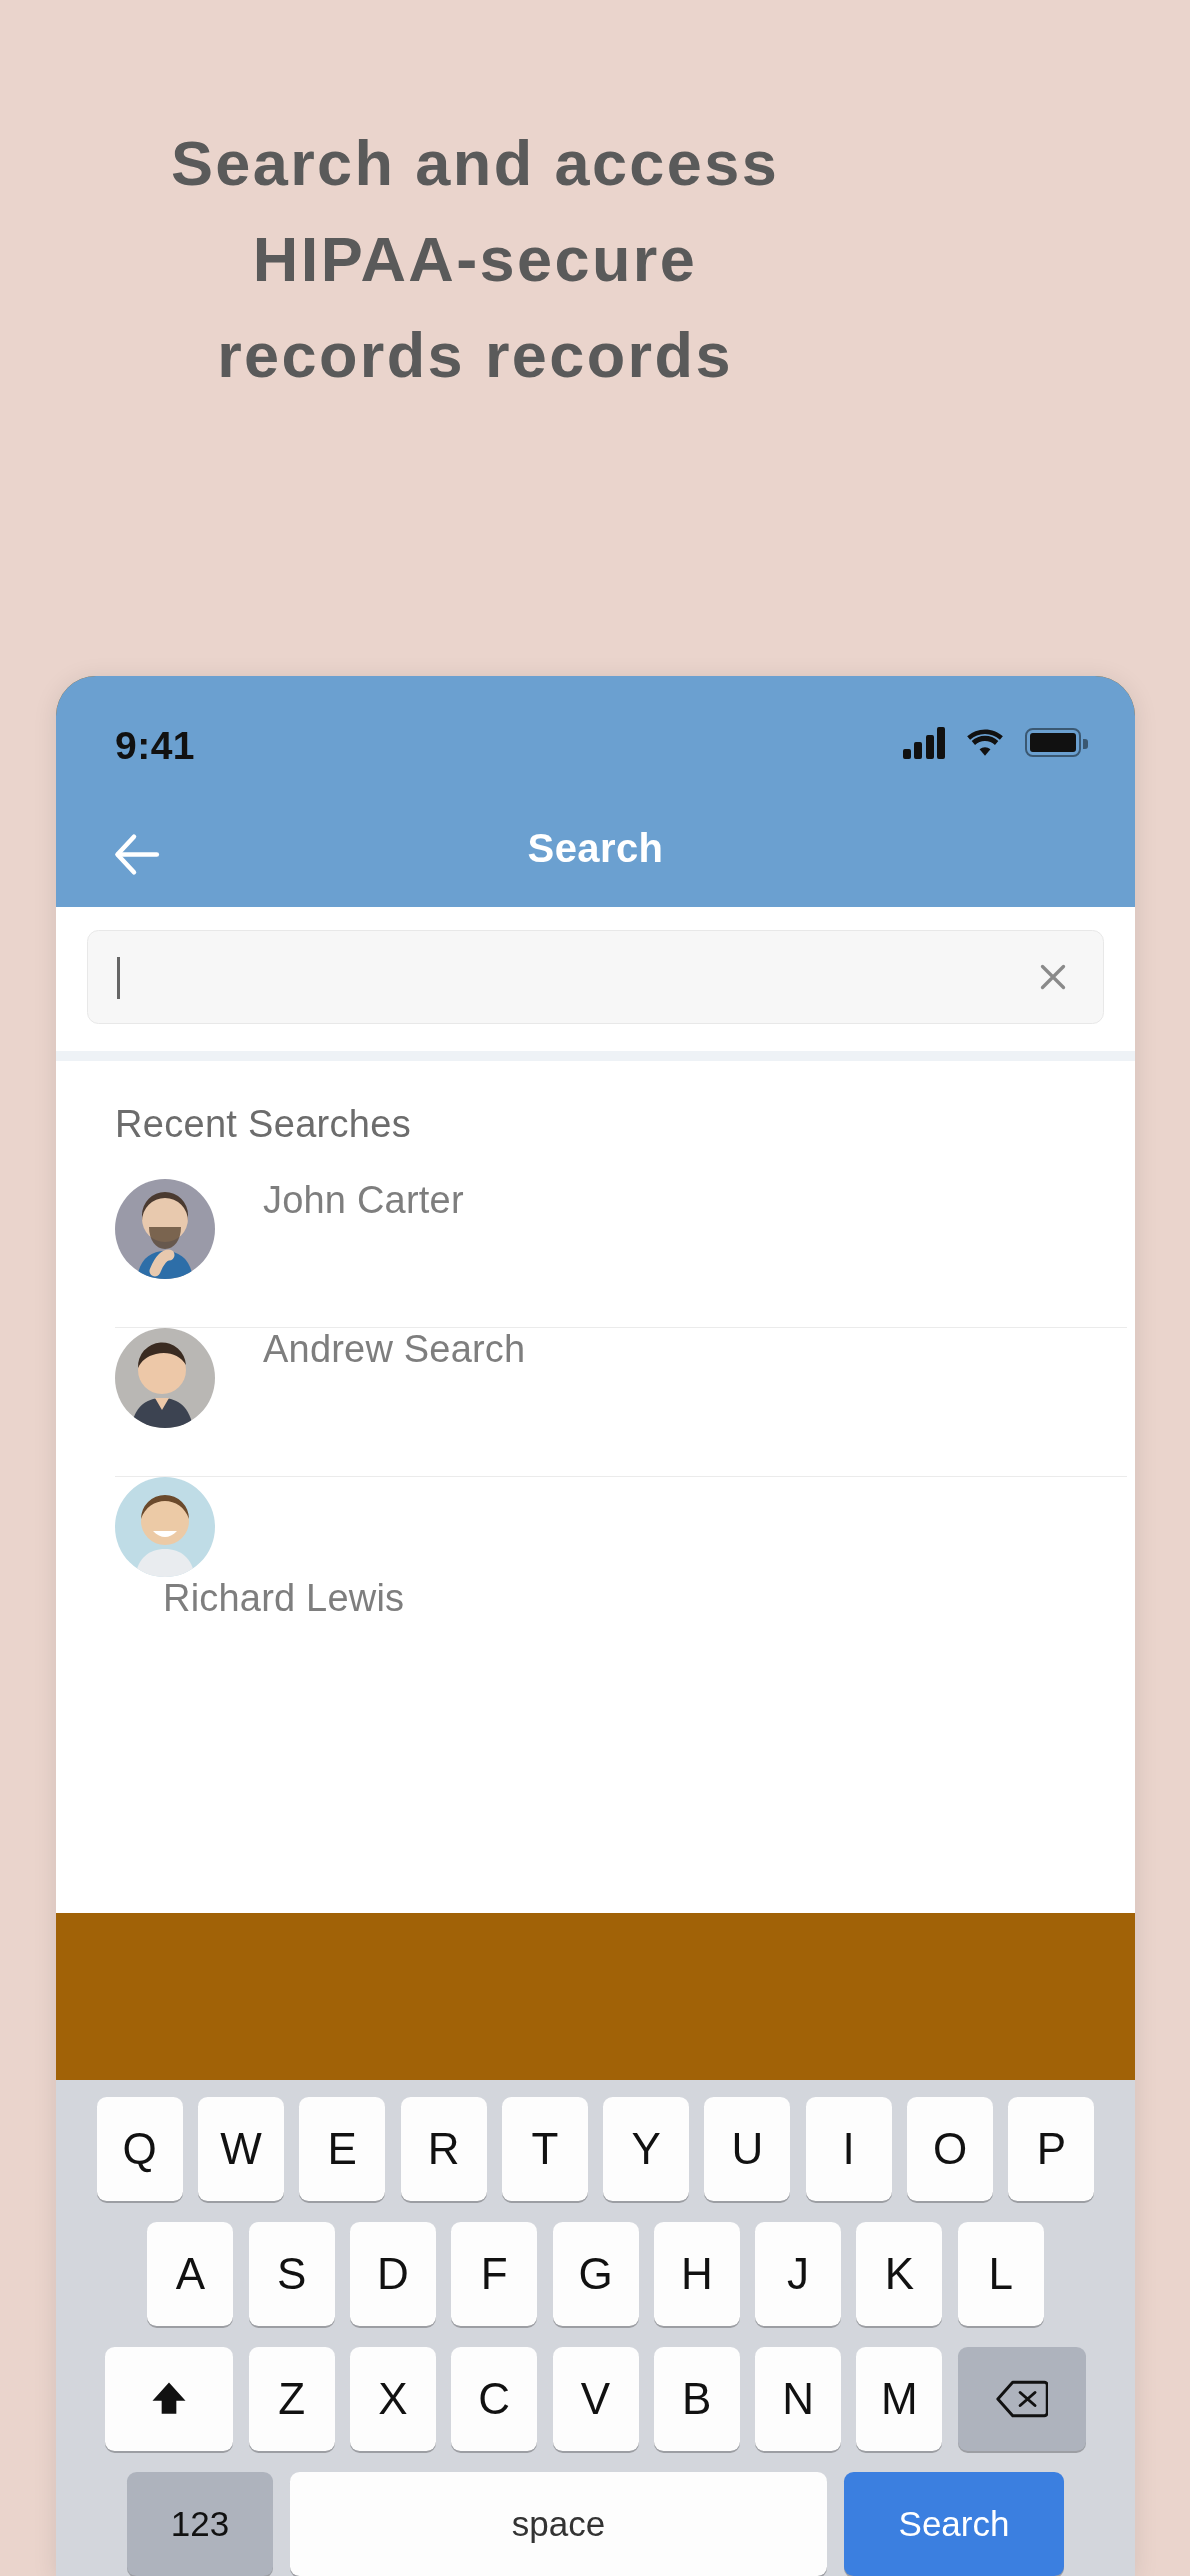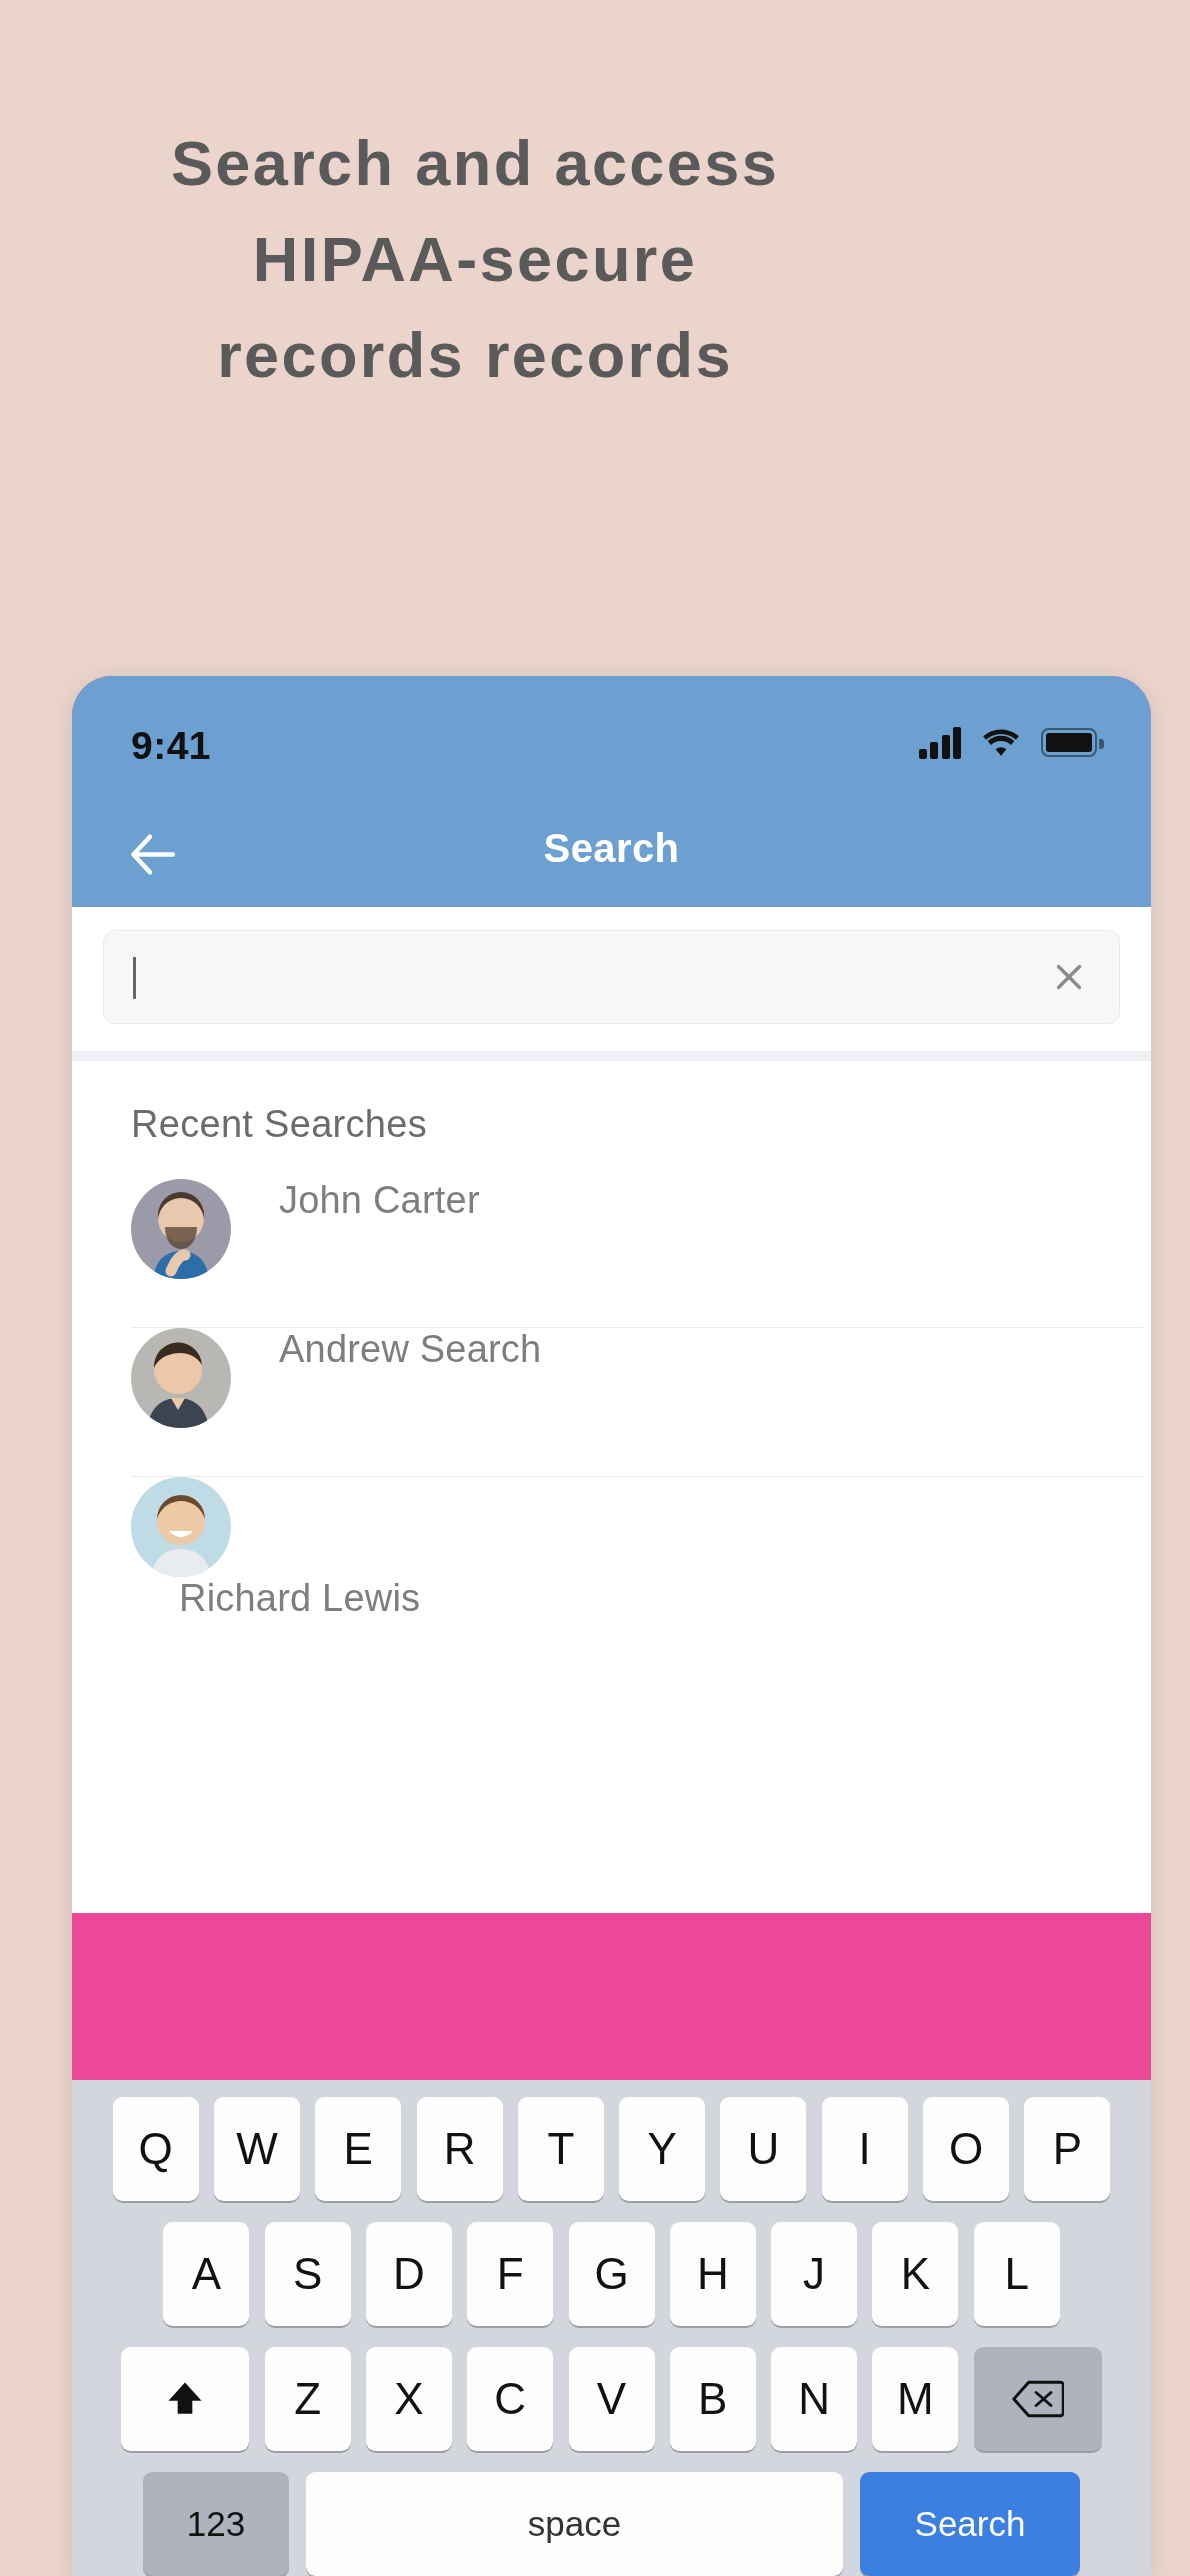--- a/index.html
+++ b/index.html
@@ -27,25 +27,25 @@
     font-size: 63px;
     font-weight: 700;
     line-height: 96px;
     letter-spacing: 2.4px;
   }
   .promo-line { display: block; }
 
   
   .phone {
     position: absolute;
-    left: 72px;
+    left: 56px;
     top: 676px;
     width: 1079px;
     height: 1900px;
-    background: #ec4899;
+    background: #a16207;
     border-radius: 40px 40px 0 0;
     overflow: hidden;
     box-shadow: 0 3.8px 25px rgba(0,0,0,0.10);
   }
 
   
   .statusbar {
     height: 127px;
     background: #6ba0d0;
     position: relative;

